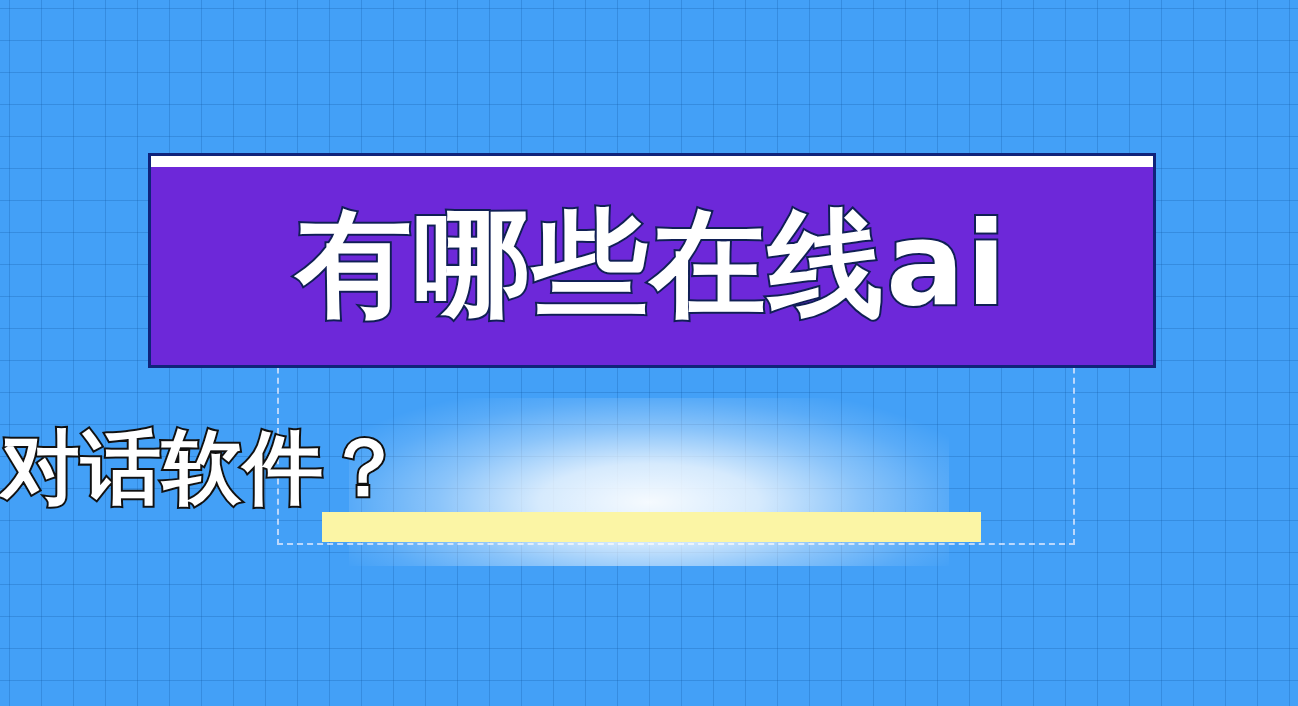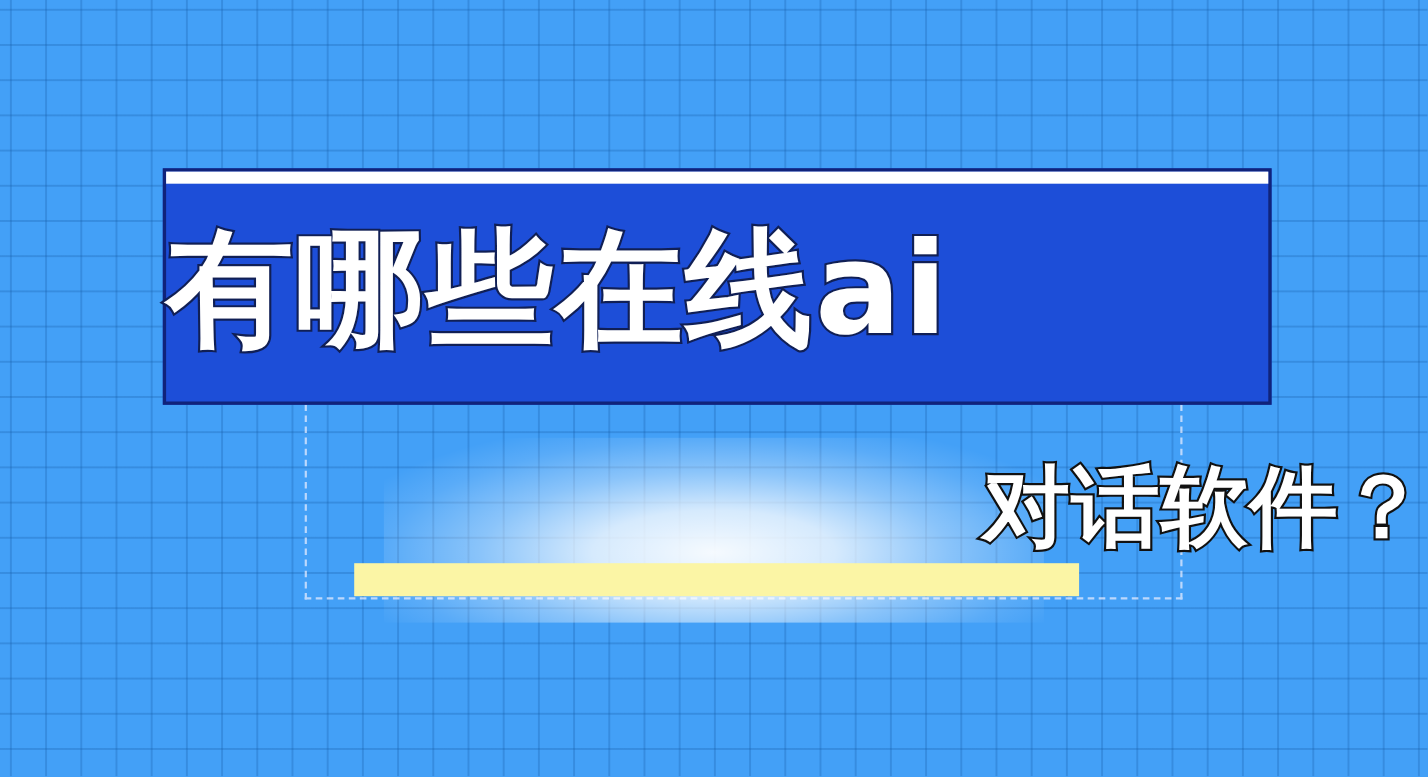--- a/index.html
+++ b/index.html
@@ -46,26 +46,26 @@
   }
 
   
   #banner {
     position: absolute;
     left: 148px;
     top: 153px;
     width: 1008px;
     height: 215px;
     box-sizing: border-box;
-    background: #1d4ed8;
+    background: #6d28d9;
     border: 3px solid #10237a;
     border-top-width: 3px;
     display: flex;
     align-items: center;
-    justify-content: flex-start;
+    justify-content: center;
   }
   #banner-top-strip {
     position: absolute;
     left: 0;
     right: 0;
     top: 0;
     height: 11px;
     background: #ffffff;
   }
 
@@ -113,31 +113,30 @@
     top: 114px;
     width: 659px;
     height: 30px;
     background: #fbf5a5;
   }
   #subline {
     position: absolute;
     left: 0;
     right: 0;
     top: 30px;
-    text-align: right;
+    text-align: left;
     font-size: 80px;
     font-weight: 700;
     line-height: 1;
     letter-spacing: 1px;
     color: #ffffff;
     white-space: nowrap;
     -webkit-text-stroke: 4px #111111;
     paint-order: stroke fill;
-    font-family: Liberation Mono, monospace;
-    padding-left: 12px;
+    font-family: Liberation Sans, sans-serif;
   }
 </style>
 </head>
 <body>
 
 <div id="stage">
 
   <div id="grid"></div>
 
   <div id="dashed-rect"></div>

